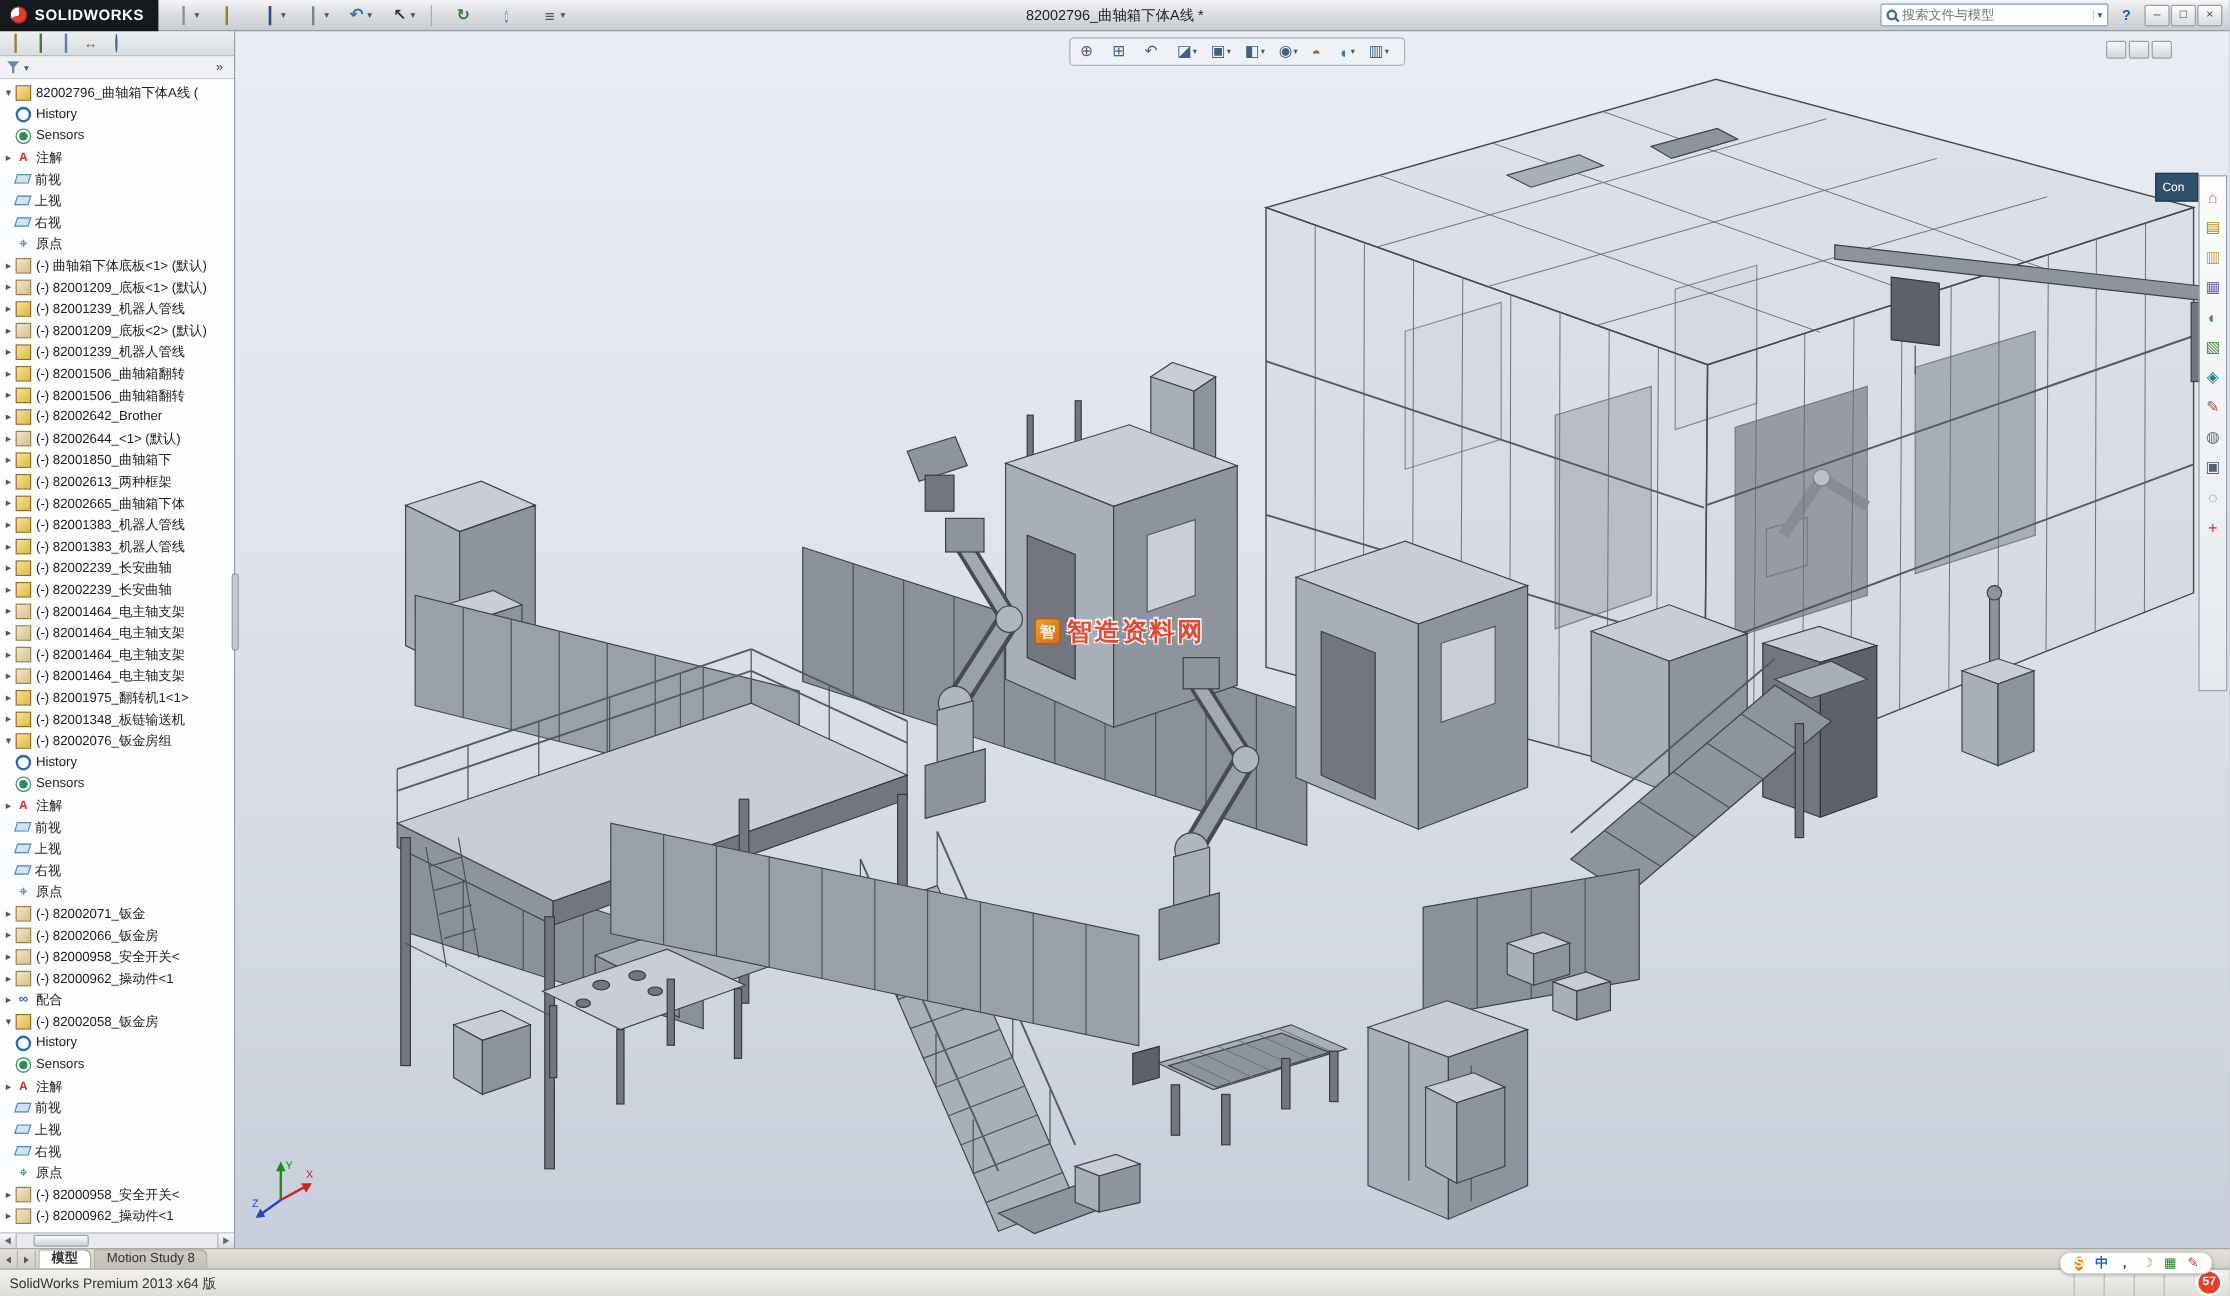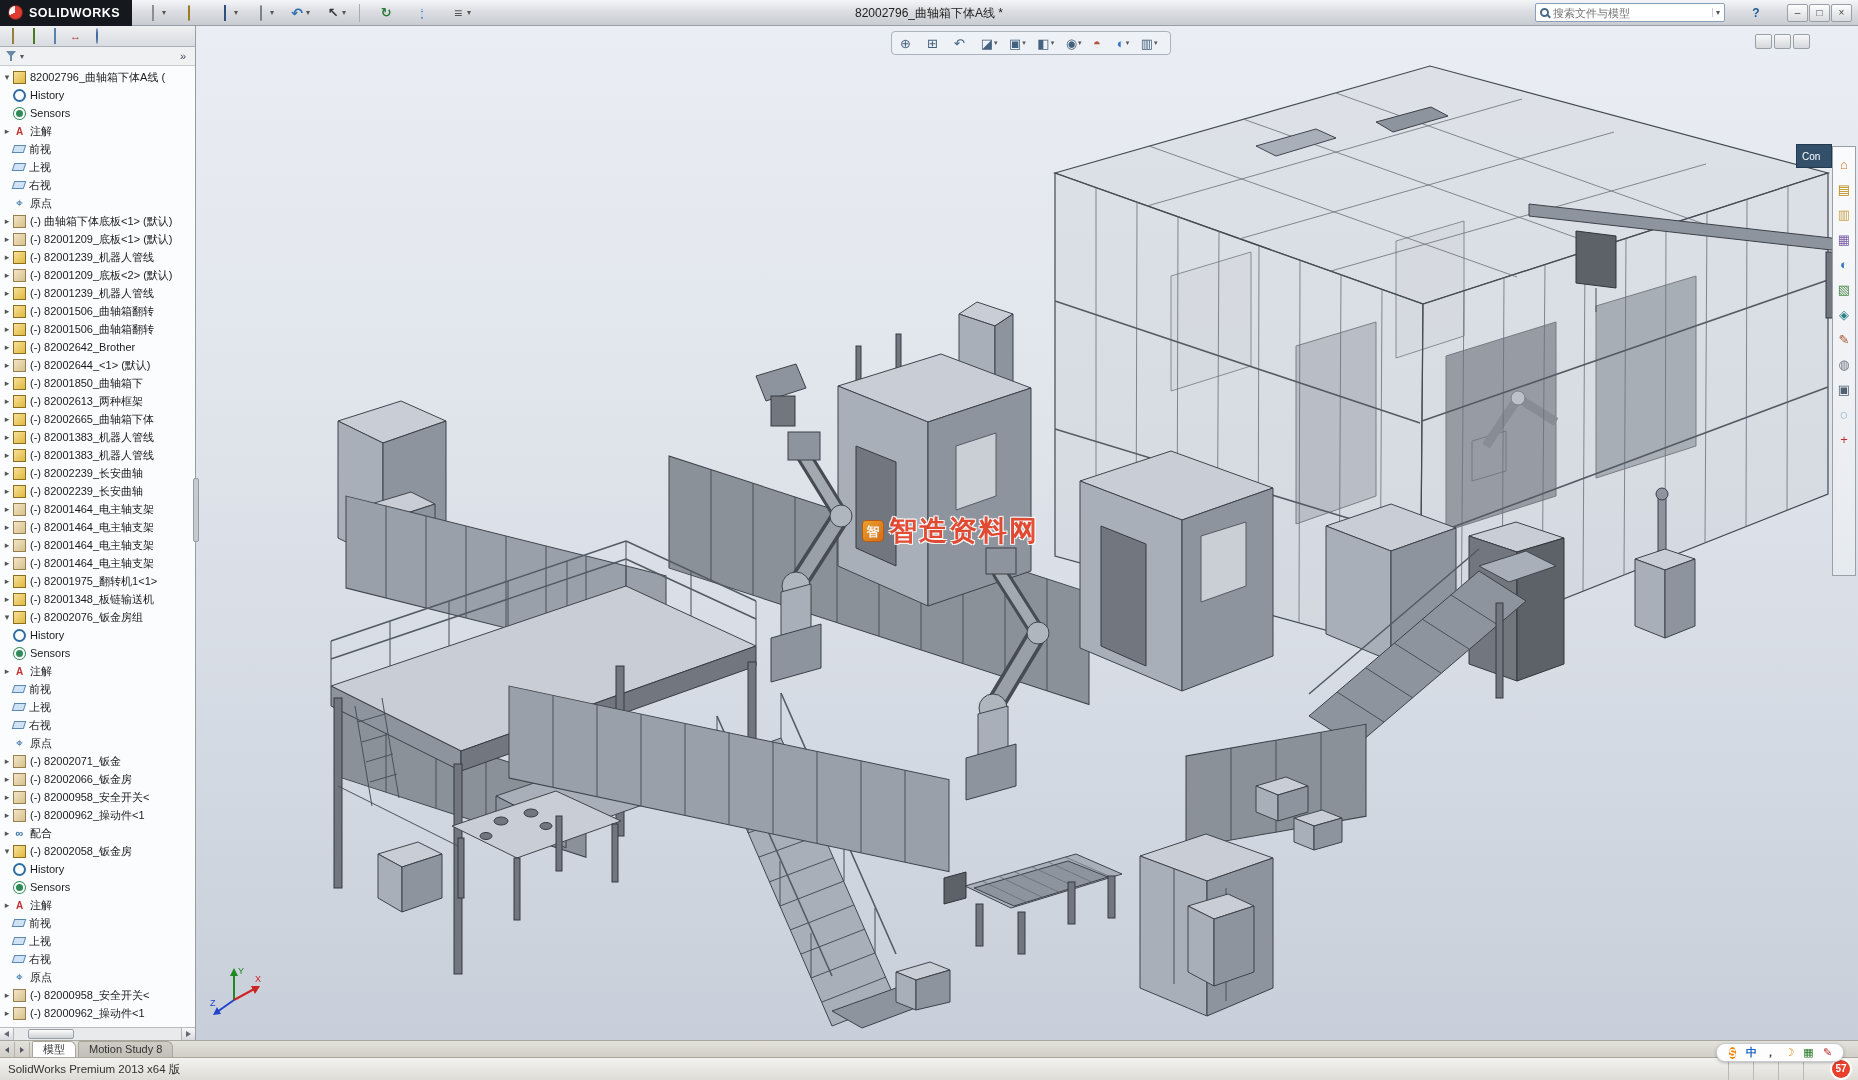--- a/index.html
+++ b/index.html
@@ -19,21 +19,21 @@
 .t-new::before{content:"";width:10px;height:13px;background:#fff;border:1px solid #8a8f96;box-shadow:inset 0 3px 0 #dfe4ea}
 .t-open::before{content:"";width:14px;height:10px;background:linear-gradient(#f6d678,#e0b446);border:1px solid #9c7c23;border-radius:1px}
 .t-save::before{content:"";width:12px;height:12px;background:#4a7ec2;border:1px solid #2d4f80;box-shadow:inset 0 -4px 0 #cfd8e6}
 .t-print::before{content:"";width:14px;height:9px;background:linear-gradient(#eceff2,#b5bac2);border:1px solid #7d838c;border-radius:2px 2px 0 0}
 .t-undo::before{content:"↶";color:#2d6fb3;font-weight:bold;font-size:14px}
 .t-cursor::before{content:"↖";color:#2c2f33;font-weight:bold;font-size:13px}
 .t-reb::before{content:"↻";color:#2a7a3a;font-weight:bold;font-size:13px}
 .t-i::before{content:"i";width:12px;height:12px;background:#4a7ec2;color:#fff;border-radius:50%;font:bold 9px/12px "Liberation Sans",sans-serif;text-align:center}
 .t-opt::before{content:"≡";color:#555;font-size:14px;font-weight:bold}
 .doctitle{position:absolute;left:50%;transform:translateX(-50%);top:0;height:26px;line-height:26px;color:#222;font-size:12px;white-space:nowrap}
-.tb-right{margin-left:auto;display:flex;align-items:center;gap:22px;padding-right:6px}
+.tb-right{margin-left:auto;display:flex;align-items:center;gap:6px;padding-right:6px}
 .search{display:flex;align-items:center;height:19px;width:190px;background:#fff;border:1px solid #8aa0b8;border-radius:2px;padding:0 4px;gap:4px}
 .mag{width:9px;height:9px;border:2px solid #4a6a8a;border-radius:50%;position:relative;flex:none}
 .mag::after{content:"";position:absolute;width:5px;height:2px;background:#4a6a8a;transform:rotate(45deg);right:-4px;bottom:-2px}
 .search input{border:0;outline:0;flex:1;font-size:11px;color:#666;background:transparent;font-family:inherit}
 .search .dd{border-left:1px solid #ccd;padding-left:3px}
 .helpbtn{width:18px;height:18px;text-align:center;line-height:18px;color:#1a5a9a;font-weight:bold}
 .winbtns{display:flex;gap:1px}
 .winbtn{width:21px;height:18px;border:1px solid #9aa0a8;background:linear-gradient(#fdfdfd,#d8dade);text-align:center;line-height:16px;font-size:10px;color:#444;border-radius:2px}
 
 
@@ -69,21 +69,21 @@
 
 
 .conhdr{position:absolute;right:26px;top:118px;width:36px;height:24px;background:#33506b;color:#fff;font-size:10px;line-height:24px;padding-left:5px;border:1px solid #22394f;overflow:hidden;z-index:6}
 .taskpane{position:absolute;right:2px;top:120px;width:24px;height:430px;background:linear-gradient(#fafbfc,#e6e9ee);border:1px solid #9aa0a8;display:flex;flex-direction:column;align-items:center;gap:7px;padding-top:8px;z-index:6}
 .tp{width:18px;height:18px;display:flex;align-items:center;justify-content:center}
 .tp i{font-size:13px}
 
 
 .watermark{position:absolute;left:862px;top:486px;display:flex;align-items:center;gap:5px;opacity:.92;z-index:3}
 .wm-ic{width:22px;height:22px;border-radius:4px;background:linear-gradient(135deg,#f5a623,#e06a10);border:1px solid #b85a10;color:#fff;font-weight:bold;font-size:13px;text-align:center;line-height:22px}
-.wm-tx{font-size:28px;font-weight:bold;color:#e8442a;text-shadow:-1px -1px 0 #fff,1px -1px 0 #fff,-1px 1px 0 #fff,1px 1px 0 #fff;letter-spacing:2px}
+.wm-tx{font-size:21px;font-weight:bold;color:#e8442a;text-shadow:-1px -1px 0 #fff,1px -1px 0 #fff,-1px 1px 0 #fff,1px 1px 0 #fff;letter-spacing:2px}
 
 
 .triad{position:absolute;left:208px;top:938px;z-index:3}
 
 
 .lpanel{position:absolute;top:26px;left:0;width:196px;bottom:40px;background:#f7f8f9;border-right:1px solid #979da4;z-index:10;display:flex;flex-direction:column}
 .ptabs{height:21px;background:linear-gradient(#eef0f2,#d9dce0);border-bottom:1px solid #aab0b6;display:flex;align-items:center;gap:2px;padding:0 3px}
 .pt{width:19px;height:17px;border:1px solid transparent;display:inline-flex;align-items:center;justify-content:center;border-radius:2px}
 .pt-fm::before{content:"";width:11px;height:12px;background:repeating-linear-gradient(180deg,#e8c85a 0 3px,#f7f3e2 3px 5px);border:1px solid #97803f}
 .pt-pm::before{content:"";width:11px;height:12px;background:linear-gradient(#9cc768,#6da23c);border:1px solid #4a7a24}
@@ -122,21 +122,21 @@
 .imebar{position:absolute;right:14px;bottom:18px;height:19px;background:#fdfdfd;border:1px solid #c8ccd2;border-radius:9px;box-shadow:0 1px 3px rgba(0,0,0,.25);display:flex;align-items:center;gap:4px;padding:0 8px;z-index:25}
 .imei{width:15px;height:15px;display:flex;align-items:center;justify-content:center;font-size:11px;font-weight:bold}
 
 
 .tabsrow{position:absolute;left:0;right:0;bottom:23px;height:17px;background:linear-gradient(#e3e1db,#d2cfc8);border-top:1px solid #a9a69e;display:flex;align-items:flex-end;z-index:20}
 .tnav{width:15px;height:15px;border-right:1px solid #b5b2aa;position:relative}
 .tnav::before{content:"";position:absolute;top:5px;left:5px;border-top:3px solid transparent;border-bottom:3px solid transparent}
 .tnav.l::before{border-right:4px solid #556}
 .tnav.r::before{border-left:4px solid #556}
 .btab{height:16px;line-height:15px;padding:0 10px;font-size:11px;color:#333;border:1px solid #a9a69e;border-bottom:0;background:linear-gradient(#cfccc5,#c2bfb8);margin-left:2px;border-radius:2px 6px 0 0}
-.btab.active{background:#fff;font-weight:normal}
+.btab.active{background:#fff;font-weight:bold}
 .statusbar{position:absolute;left:0;right:0;bottom:0;height:23px;background:linear-gradient(#f3f2ef,#dedcd6);border-top:1px solid #aaa8a0;display:flex;align-items:center;z-index:20;font-size:11.5px;color:#333}
 .sb-left{padding-left:8px}
 .sb-right{margin-left:auto;display:flex;align-items:center;height:100%}
 .sb-seg{padding:0 12px;border-left:1px solid #bcbab2;height:100%;display:flex;align-items:center;white-space:nowrap}
 .badge{width:18px;height:18px;border-radius:50%;background:#e8402a;color:#fff;font:bold 10px/18px "Liberation Sans",sans-serif;text-align:center;box-shadow:0 0 0 2px #fff;margin:0 8px 0 4px}
 </style>
 </head>
 <body>
 
 <div class="titlebar">

